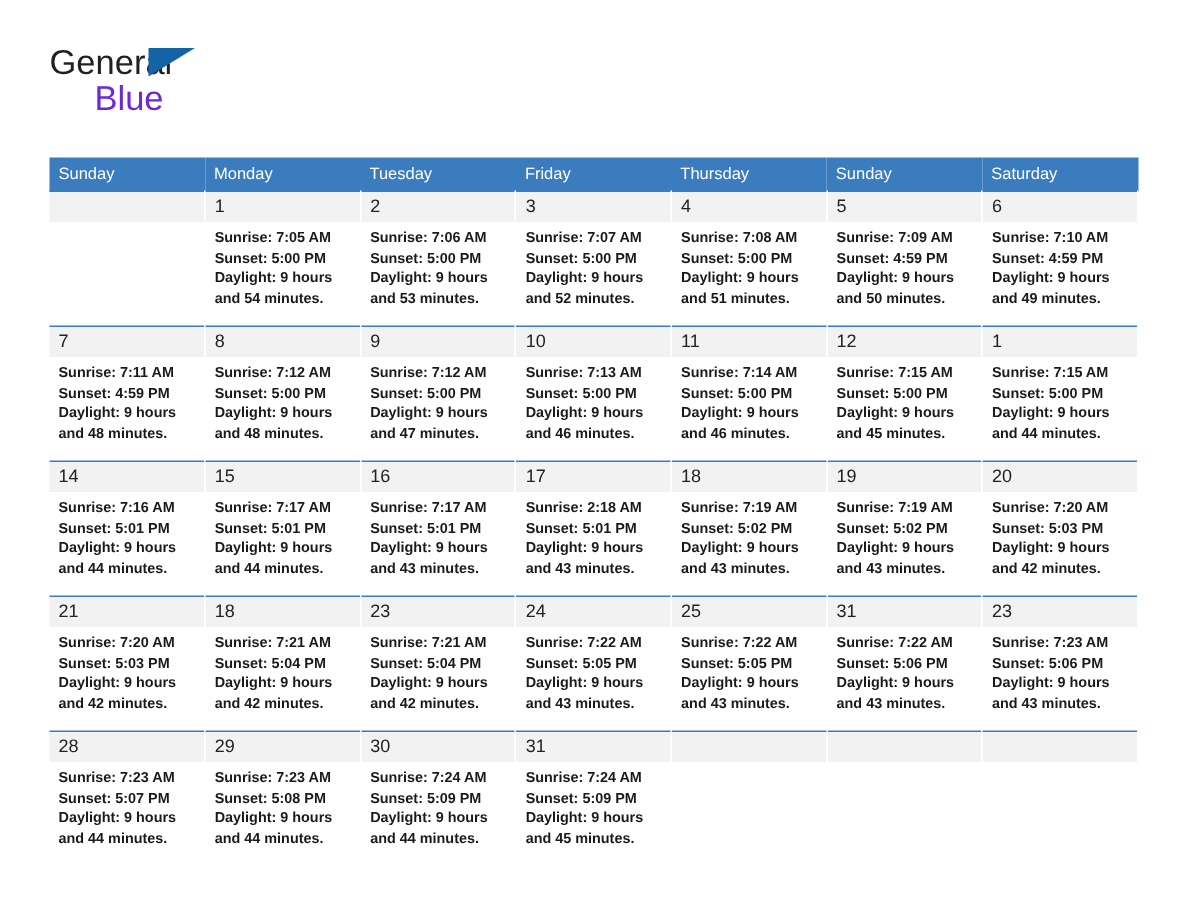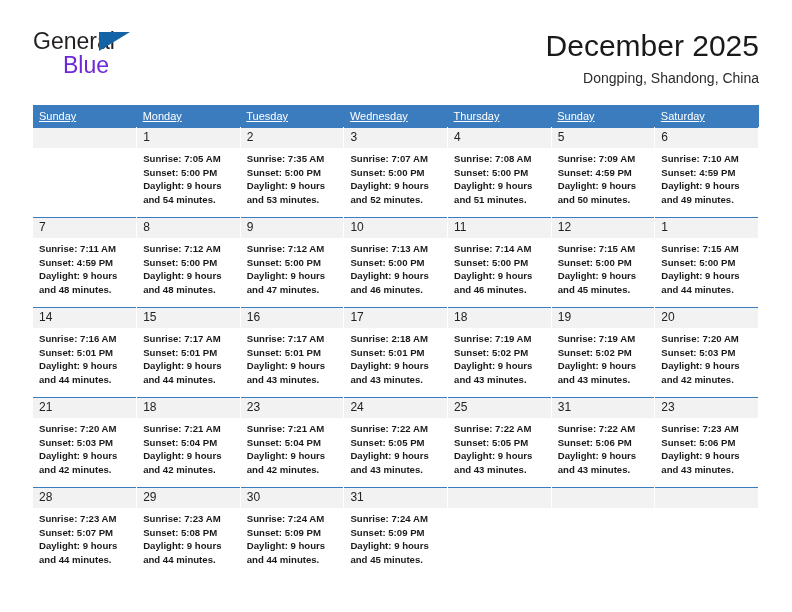--- a/index.html
+++ b/index.html
@@ -98,21 +98,20 @@
   .calendar th {
     background: #3b7cbf;
     color: #ffffff;
     font-size: 11px;
     font-weight: normal;
     text-align: left;
     padding: 5px 0 5px 6px;
     height: 19px;
     box-sizing: border-box;
     border: none;
-    text-decoration: underline;
   }
   .calendar td {
     width: 103.7px;
     height: 89px;
     vertical-align: top;
     padding: 0;
     border-top: 1px solid #3b7cbf;
     background: #ffffff;
   }
   .calendar tr.week-row td {
@@ -151,34 +150,30 @@
 <div class="page">
 
   <div class="header">
 
     <div class="brand">
       <span class="brand-top">General</span>
       <span class="brand-tri"></span>
       <span class="brand-bottom">Blue</span>
     </div>
 
-    <div class="title-block">
-      <h1 class="cal-title">December 2025</h1>
-      <p class="cal-subtitle">Dongping, Shandong, China</p>
-    </div>
 
   </div>
 
   <table class="calendar">
     <thead>
       <tr id="weekday-row">
           <th>Sunday</th>
           <th>Monday</th>
           <th>Tuesday</th>
-          <th>Wednesday</th>
+          <th>Friday</th>
           <th>Thursday</th>
           <th>Sunday</th>
           <th>Saturday</th>
         </tr>
     </thead>
     <tbody id="weeks-body">
         <tr class="week-row">
           <td class="empty">
             <span class="daynum blank"></span>
             <div class="cell-lines">
@@ -193,21 +188,21 @@
             <div class="cell-lines">
               <span class="cell-line">Sunrise: 7:05 AM</span>
               <span class="cell-line">Sunset: 5:00 PM</span>
               <span class="cell-line">Daylight: 9 hours</span>
               <span class="cell-line">and 54 minutes.</span>
             </div>
           </td>
           <td>
             <span class="daynum">2</span>
             <div class="cell-lines">
-              <span class="cell-line">Sunrise: 7:35 AM</span>
+              <span class="cell-line">Sunrise: 7:06 AM</span>
               <span class="cell-line">Sunset: 5:00 PM</span>
               <span class="cell-line">Daylight: 9 hours</span>
               <span class="cell-line">and 53 minutes.</span>
             </div>
           </td>
           <td>
             <span class="daynum">3</span>
             <div class="cell-lines">
               <span class="cell-line">Sunrise: 7:07 AM</span>
               <span class="cell-line">Sunset: 5:00 PM</span>

